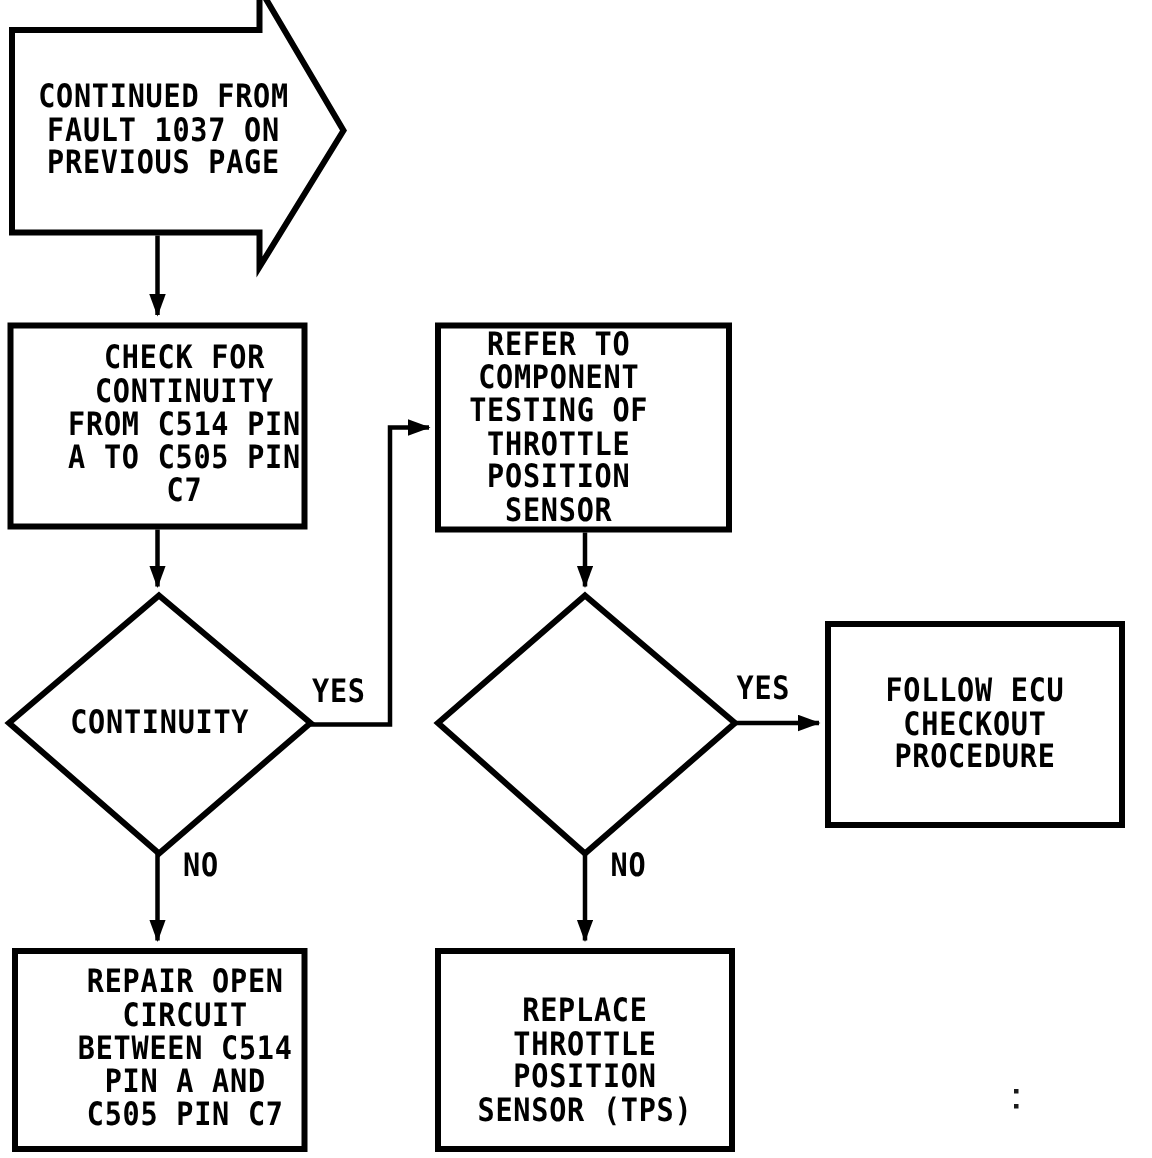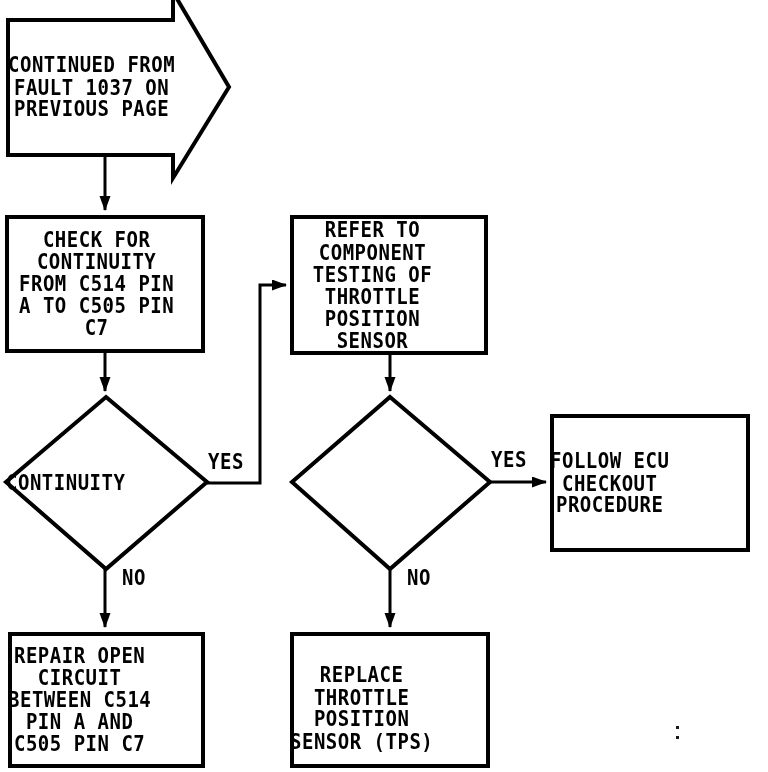--- a/index.html
+++ b/index.html
@@ -17,21 +17,21 @@
   }
   #wires {
     position: absolute;
     left: 0;
     top: 0;
   }
   .node-text {
     position: absolute;
     display: flex;
     align-items: center;
-    justify-content: flex-start;
+    justify-content: center;
     text-align: center;
     font-weight: bold;
     font-size: 19px;
     line-height: 19.5px;
     letter-spacing: 0.5px;
     color: #000;
     white-space: pre-line;
   }
   .node-text > span {
     display: block;
@@ -45,21 +45,21 @@
     letter-spacing: 0.5px;
     color: #000;
     text-align: right;
   }
   .edge-label > span {
     display: block;
     transform: scaleY(1.13);
   }
   
   #t-offpage   { left: 8px;   top: 20px;  width: 202px; height: 135px; }
-  #t-check     { left: 19px;   top: 215px; width: 236px; height: 138px; }
+  #t-check     { left: 5px;   top: 215px; width: 236px; height: 138px; }
   #t-refer     { left: 290px; top: 215px; width: 165px; height: 140px; }
   #t-continuity{ left: 6px;   top: 396px; width: 201px; height: 174px; }
   #t-sensor    { left: 292px; top: 396px; width: 198px; height: 174px; }
   #t-follow    { left: 550px; top: 414px; width: 200px; height: 138px; border-radius: 25px; }
   #t-repair    { left: 8px;   top: 632px; width: 231px; height: 136px; }
   #t-replace   { left: 290px; top: 640px; width: 200px; height: 136px; }
 
   #lbl-yes1 { left: 208px; top: 452px; }
   #lbl-no1  { left: 122px; top: 568px; }
   #lbl-yes2 { left: 491px; top: 450px; }

